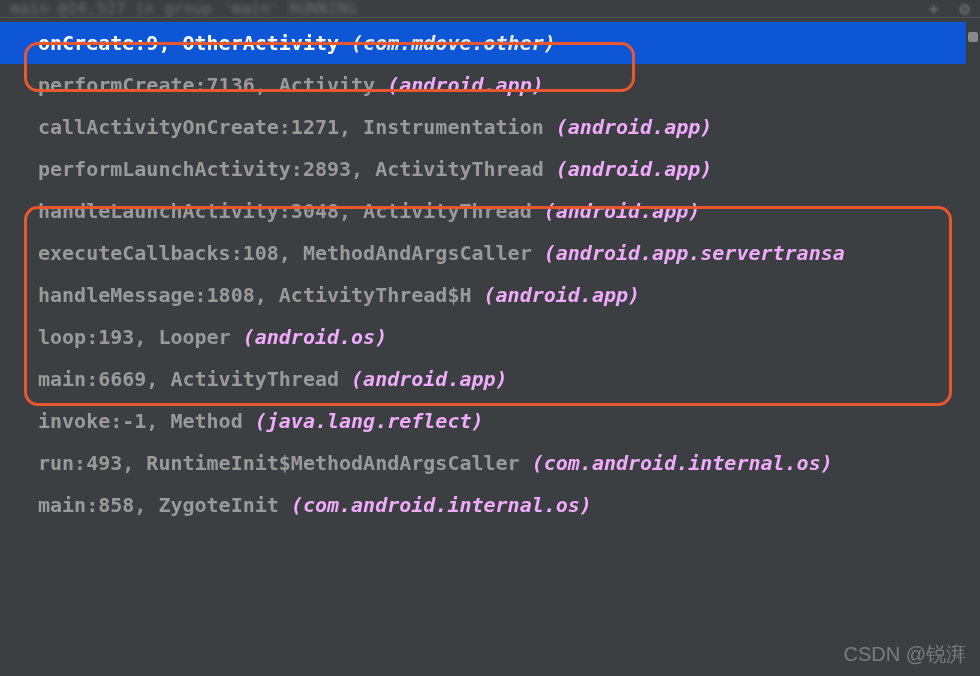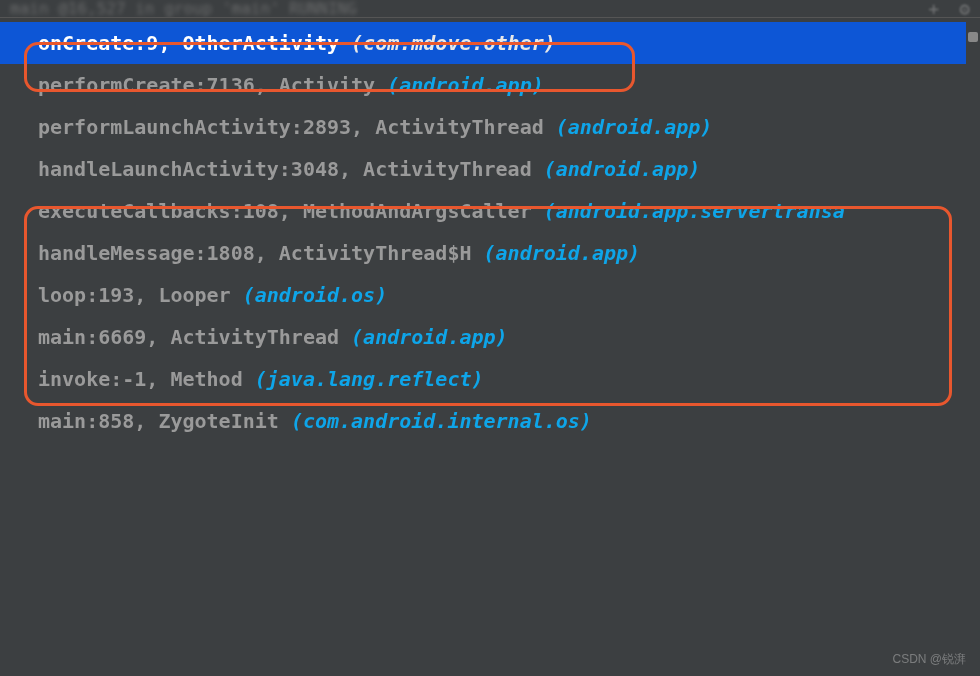--- a/index.html
+++ b/index.html
@@ -60,21 +60,21 @@
       color: #ffffff;
     }
     .frame-row.selected .pkg {
       color: #e8e8e8;
     }
     .method-line {
       color: inherit;
     }
     .pkg {
       font-style: italic;
-      color: #0ea5e9;
+      color: #f0abfc;
     }
     .highlight-box {
       position: absolute;
       border: 3px solid #e8572e;
       border-radius: 14px;
       pointer-events: none;
       z-index: 5;
     }
     .highlight-1 {
       top: 24px;
@@ -86,21 +86,21 @@
       top: 188px;
       left: 24px;
       width: 928px;
       height: 200px;
     }
     .watermark {
       position: absolute;
       bottom: 8px;
       right: 14px;
       color: rgba(200,200,200,0.45);
-      font-size: 12px;
+      font-size: 20px;
       font-family: sans-serif;
       z-index: 10;
       margin-left: 28px;
     }
     .scrollbar-track {
       position: absolute;
       top: 18px;
       right: 0;
       width: 14px;
       height: 658px;
@@ -133,20 +133,24 @@
 
   <div class="frame-row selected">
     <span class="method-line">onCreate:9, OtherActivity</span>
     <span class="pkg">(com.mdove.other)</span>
   </div>
   <div class="frame-row">
     <span class="method-line">performCreate:7136, Activity</span>
     <span class="pkg">(android.app)</span>
   </div>
   <div class="frame-row">
+    <span class="method-line">callActivityOnCreate:1271, Instrumentation</span>
+    <span class="pkg">(android.app)</span>
+  </div>
+  <div class="frame-row">
     <span class="method-line">performLaunchActivity:2893, ActivityThread</span>
     <span class="pkg">(android.app)</span>
   </div>
   <div class="frame-row">
     <span class="method-line">handleLaunchActivity:3048, ActivityThread</span>
     <span class="pkg">(android.app)</span>
   </div>
   <div class="frame-row">
     <span class="method-line">executeCallbacks:108, MethodAndArgsCaller</span>
     <span class="pkg">(android.app.servertransa</span>
@@ -161,20 +165,24 @@
   </div>
   <div class="frame-row">
     <span class="method-line">main:6669, ActivityThread</span>
     <span class="pkg">(android.app)</span>
   </div>
   <div class="frame-row">
     <span class="method-line">invoke:-1, Method</span>
     <span class="pkg">(java.lang.reflect)</span>
   </div>
   <div class="frame-row">
+    <span class="method-line">run:493, RuntimeInit$MethodAndArgsCaller</span>
+    <span class="pkg">(com.android.internal.os)</span>
+  </div>
+  <div class="frame-row">
     <span class="method-line">main:858, ZygoteInit</span>
     <span class="pkg">(com.android.internal.os)</span>
   </div>
 </div>
 
 <div class="scrollbar-track">
   <div class="scrollbar-top-mark"></div>
 </div>
 
 <div class="watermark">CSDN @锐湃</div>

